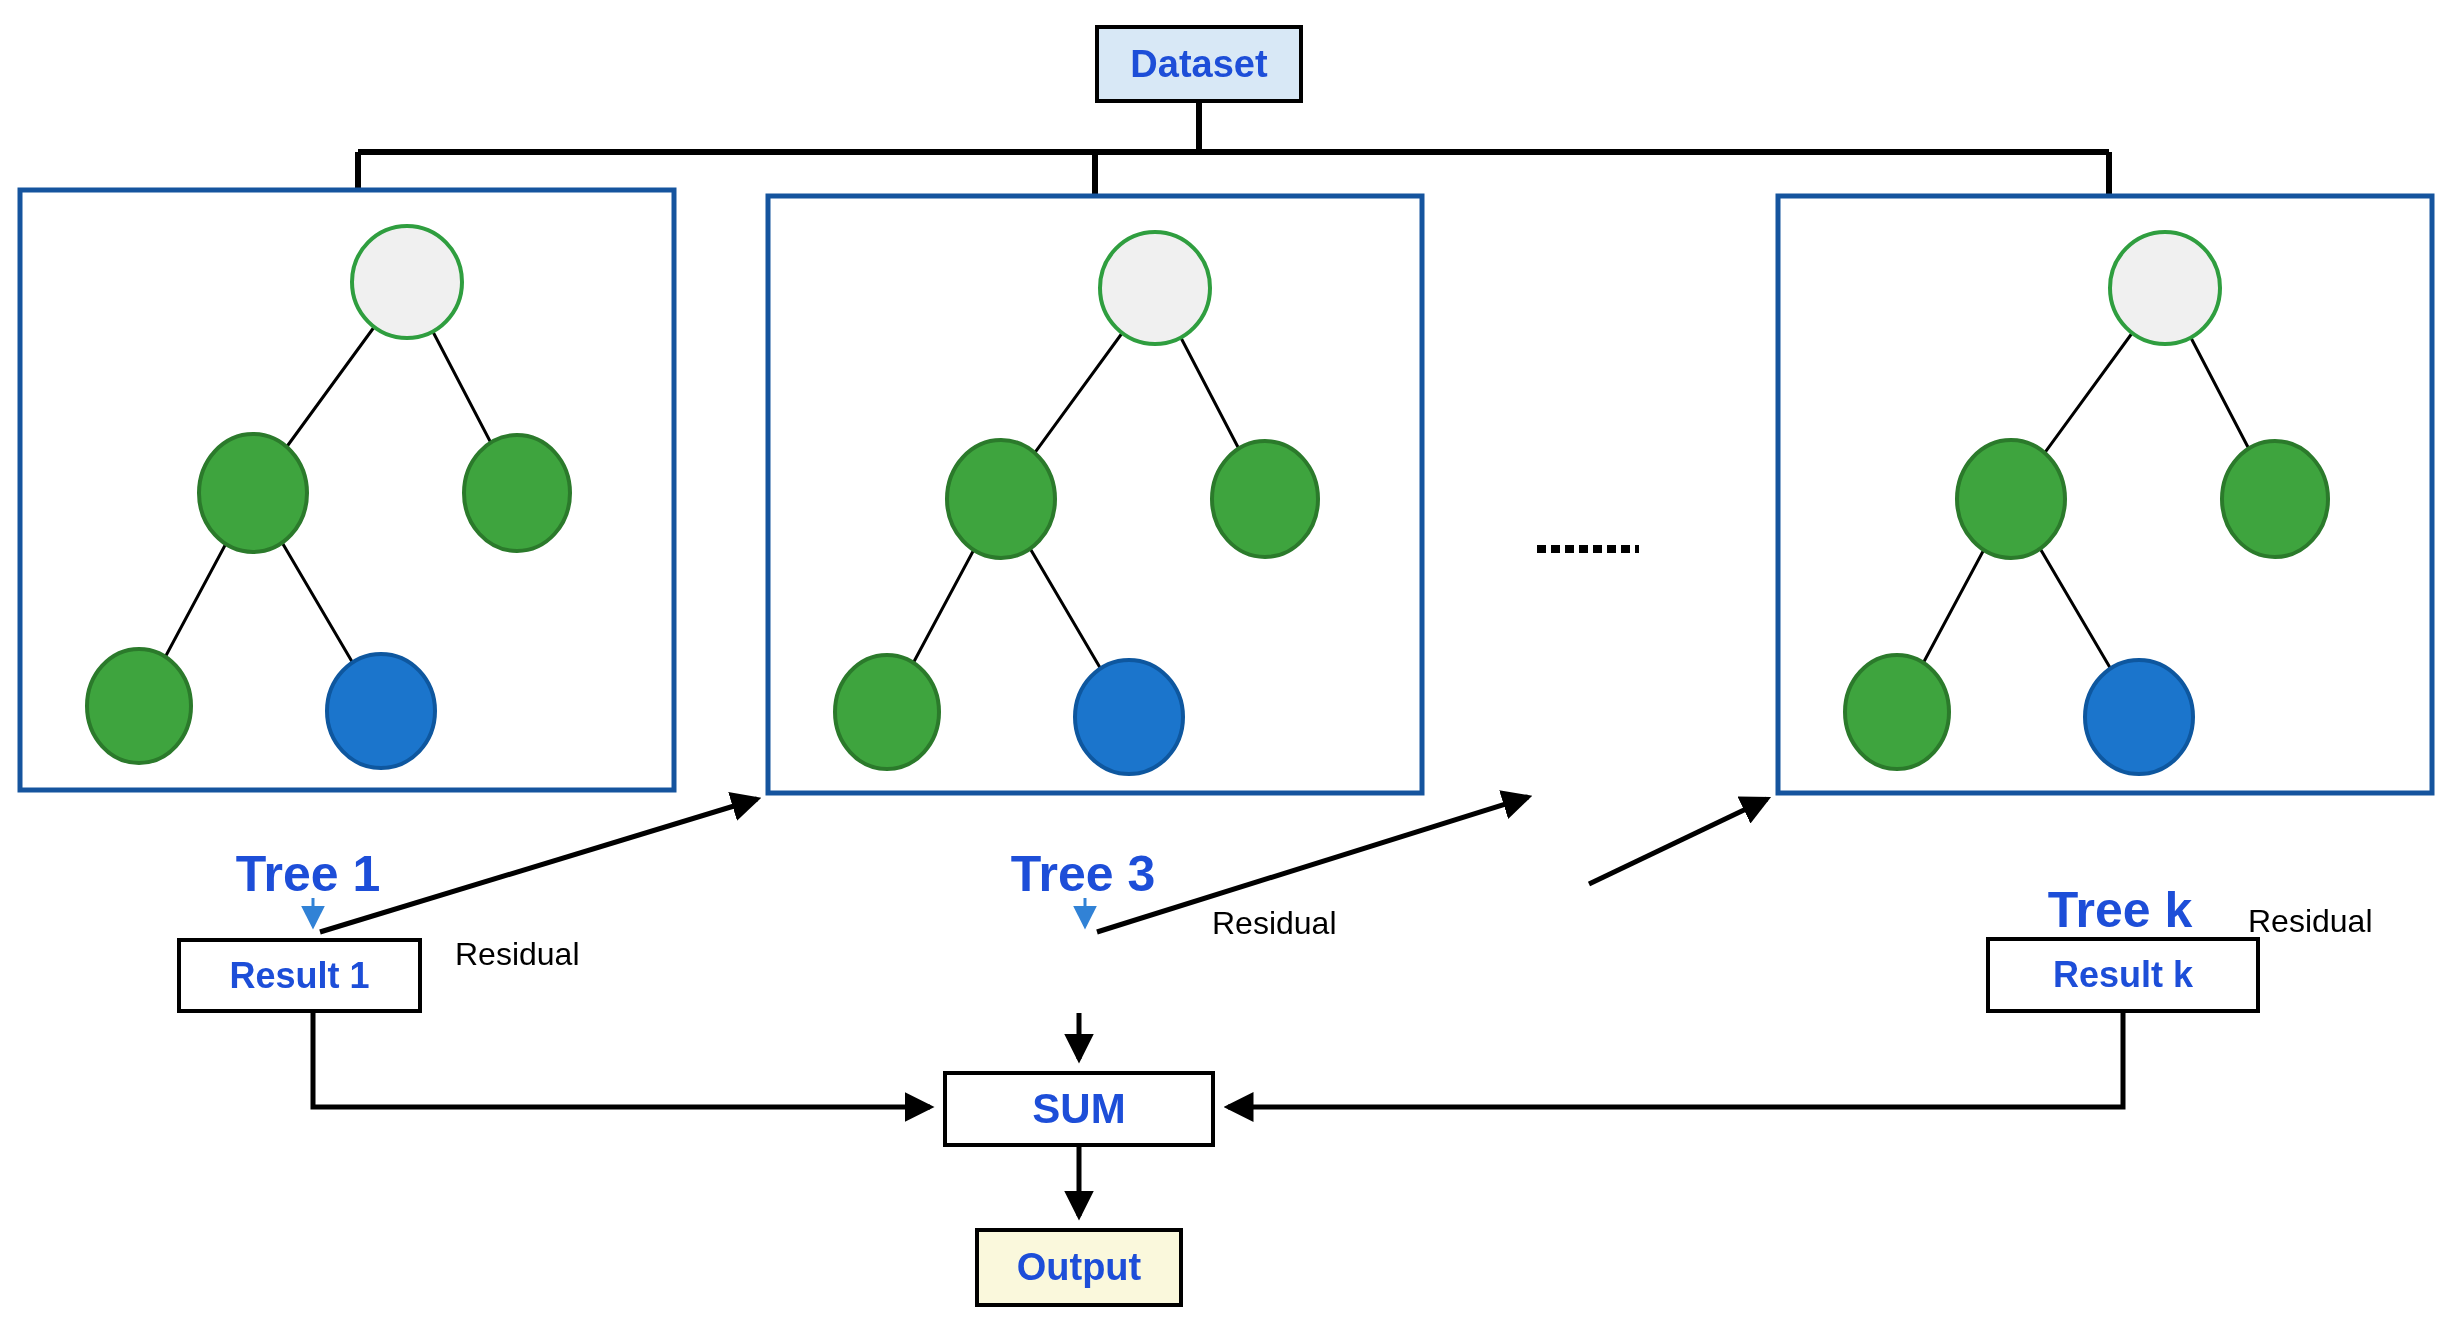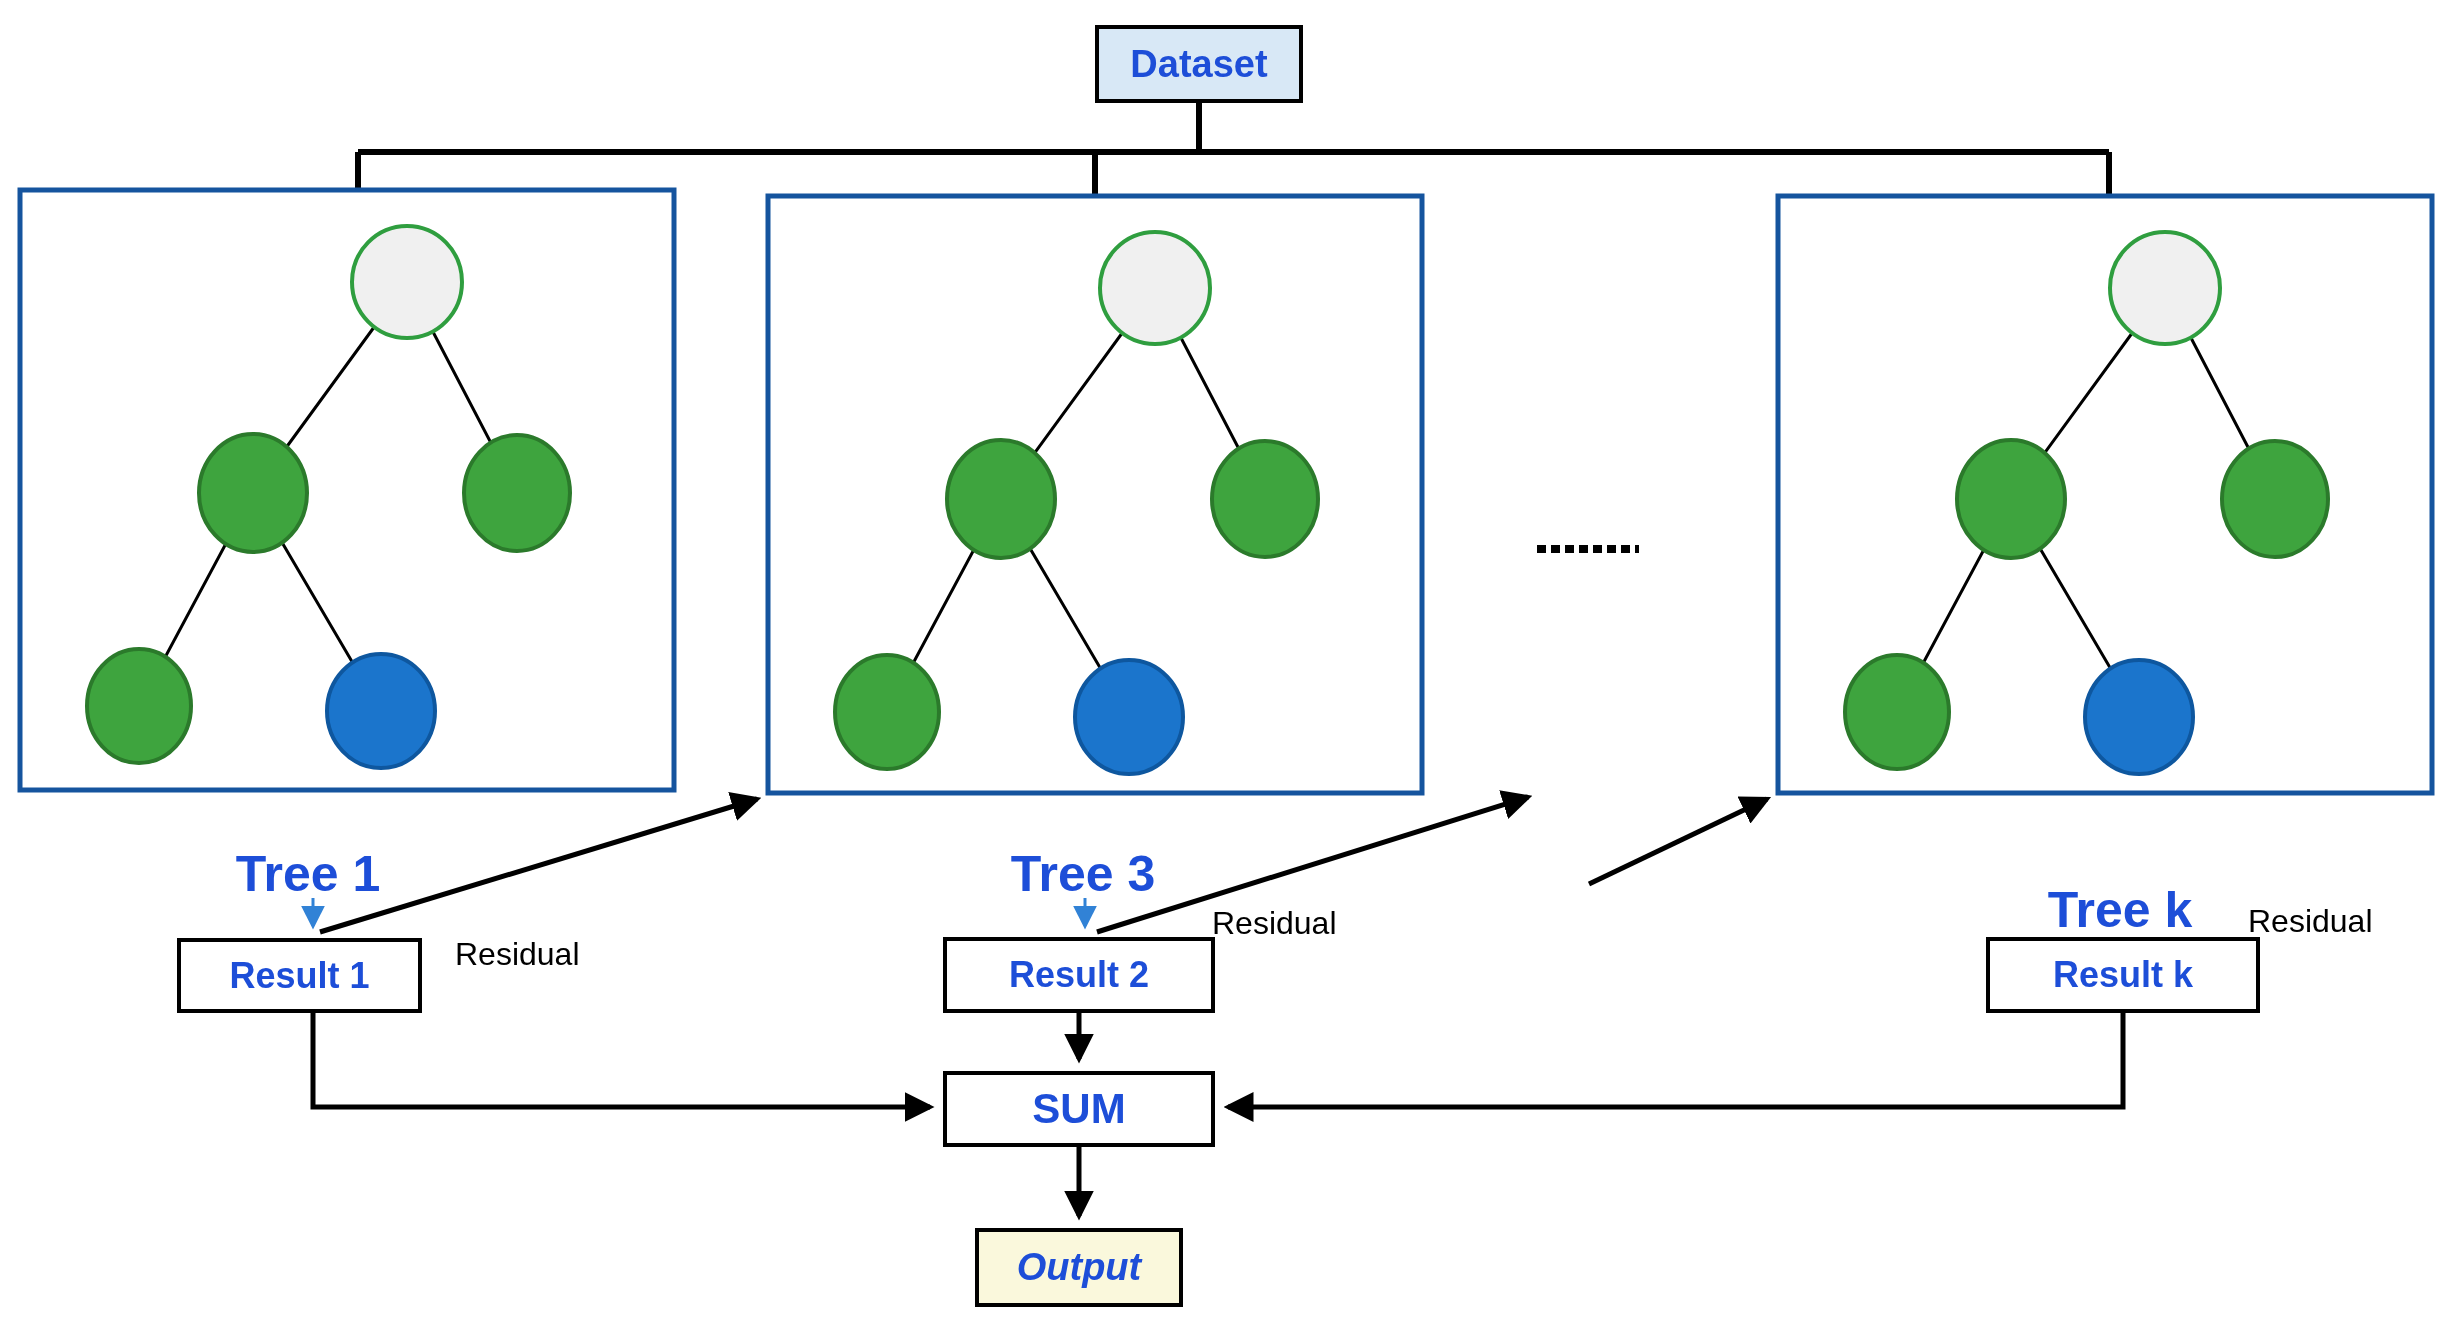--- a/index.html
+++ b/index.html
@@ -34,21 +34,21 @@
   .box{
     position:absolute;display:flex;align-items:center;justify-content:center;
     background:#ffffff;border:4px solid #000;box-sizing:border-box;
     font-weight:bold;color:#1d4ed8;
   }
   .box.dataset{left:1095px;top:25px;width:208px;height:78px;background:var(--dataset-fill);font-size:38px;}
   .box.result1{left:177px;top:938px;width:245px;height:75px;font-size:36px;}
   .box.result2{left:943px;top:937px;width:272px;height:76px;font-size:36px;}
   .box.resultk{left:1986px;top:937px;width:274px;height:76px;font-size:36px;}
   .box.sum{left:943px;top:1071px;width:272px;height:76px;font-size:42px;}
-  .box.output{left:975px;top:1228px;width:208px;height:79px;background:var(--output-fill);font-size:38px;font-style:italic;}
+  .box.output{left:975px;top:1228px;width:208px;height:79px;background:var(--output-fill);font-size:38px;}
   .tree-label{
     position:absolute;transform:translateX(-50%);font-weight:bold;font-size:50px;color:#1d4ed8;
     white-space:nowrap;top:845px;
   }
   .tl1{left:308px;} .tl2{left:1083px;} .tlk{left:2120px;margin-top:36px;}
   .residual{
     position:absolute;font-size:32px;color:#000;white-space:nowrap;font-weight:normal;
   }
   .res1{left:455px;top:936px;}
   .res2{left:1212px;top:905px;}
@@ -129,23 +129,20 @@
   <div class="tree-label tl2">Tree 3</div>
   <div class="tree-label tlk">Tree k</div>
 
   <div class="residual res1">Residual</div>
   <div class="residual res2">Residual</div>
   <div class="residual resk">Residual</div>
 
   <div class="box result1">
     <span>Result 1</span>
   </div>
-  <div class="box result2">
-    <span>Result 2</span>
-  </div>
   <div class="box sum">
     <span>SUM</span>
   </div>
 
   <div class="box resultk">
     <span>Result k</span>
   </div>
 
   <div class="box output">
     <span>Output</span>

